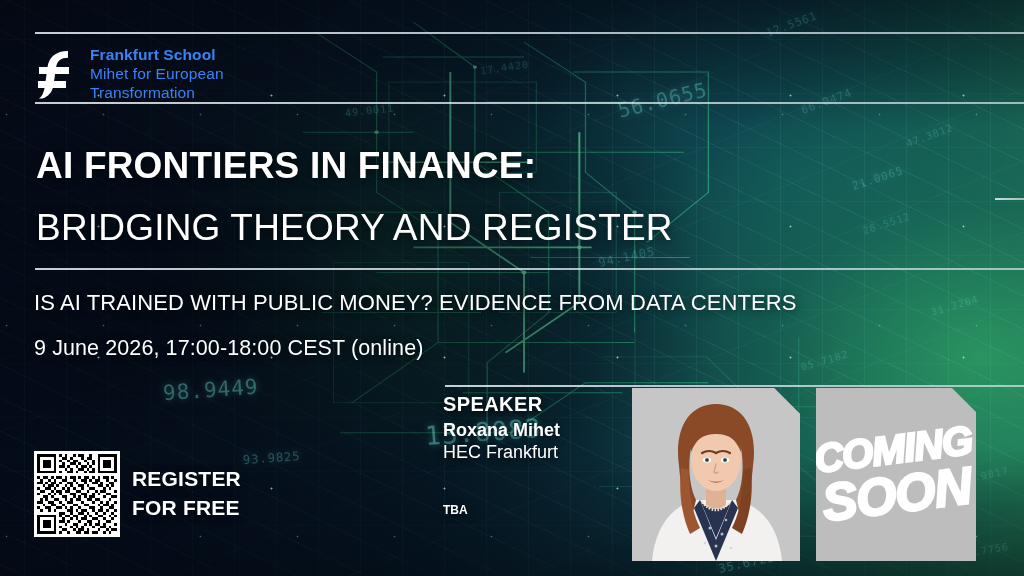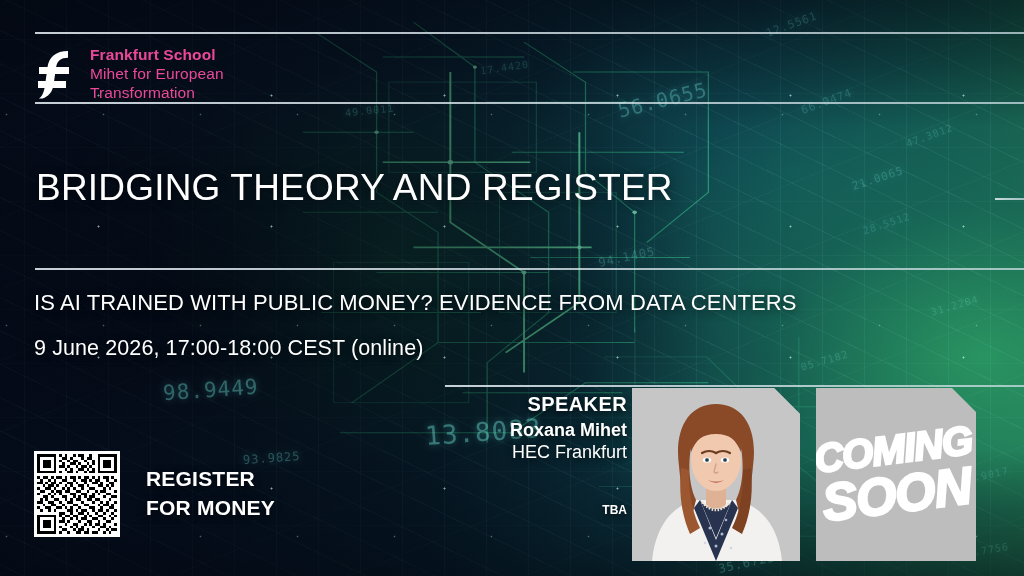--- a/index.html
+++ b/index.html
@@ -78,21 +78,21 @@
 
   
   .rule{
     position:absolute; height:1.5px;
     background:linear-gradient(90deg, rgba(225,235,240,.88), rgba(210,225,232,.72));
   }
 
   
   .logo{ position:absolute; left:36px; top:46px; display:flex; align-items:flex-start; gap:14px; }
   .logo-mark{ width:40px; height:52px; flex:none; margin-top:2px; }
-  .logo-text{ color:#ec4899; line-height:1.22; }
+  .logo-text{ color:#3b82f6; line-height:1.22; }
   .logo-l1{ font-size:15.5px; font-weight:bold; letter-spacing:.1px; }
   .logo-l2,.logo-l3{ font-size:15.5px; font-weight:400; letter-spacing:.1px; }
 
   
   .title-wrap{ position:absolute; left:36px; top:146px; }
   .title-1{
     color:#fff; font-size:37px; font-weight:bold; letter-spacing:.2px;
     line-height:1.08; text-shadow:0 2px 10px rgba(0,0,0,.6);
   }
   .title-2{
@@ -105,28 +105,28 @@
     color:#fff; font-size:22px; font-weight:400; letter-spacing:.1px;
     text-shadow:0 2px 8px rgba(0,0,0,.65);
   }
   .datetime{
     position:absolute; left:34px; top:336px;
     color:#fff; font-size:21.5px; font-weight:400; letter-spacing:.1px;
     text-shadow:0 2px 8px rgba(0,0,0,.65);
   }
 
   
-  .qr-block{ position:absolute; left:34px; top:451px; display:flex; align-items:center; gap:26px; }
+  .qr-block{ position:absolute; left:34px; top:451px; display:flex; align-items:center; gap:12px; }
   .qr{ width:86px; height:86px; background:#fff; padding:3px; }
   .qr svg{ display:block; }
   .register{ color:#fff; font-size:21px; font-weight:bold; line-height:1.36; letter-spacing:.2px;
              text-shadow:0 2px 8px rgba(0,0,0,.6); }
 
   
-  .speaker-block{ position:absolute; left:457px; top:393px; width:170px; text-align:right; }
+  .speaker-block{ position:absolute; left:443px; top:393px; width:170px; text-align:left; }
   .sp-title{ color:#fff; font-size:20px; font-weight:bold; letter-spacing:.4px;
              text-shadow:0 2px 7px rgba(0,0,0,.75); }
   .sp-name{ color:#fff; font-size:18px; font-weight:bold; margin-top:4px;
             text-shadow:0 2px 7px rgba(0,0,0,.75); }
   .sp-affil{ color:#fff; font-size:18px; font-weight:400; margin-top:1px;
              text-shadow:0 2px 7px rgba(0,0,0,.75); }
   .sp-tba{ color:#fff; font-size:12px; font-weight:bold; margin-top:40px;
            text-shadow:0 2px 7px rgba(0,0,0,.75); }
 
   
@@ -254,20 +254,21 @@
       </svg>
     </div>
     <div class="logo-text">
       <div class="logo-l1">Frankfurt School</div>
       <div class="logo-l2">Mihet for European</div>
       <div class="logo-l3">Transformation</div>
     </div>
   </div>
 
   <div class="title-wrap">
+    <div class="title-1">AI FRONTIERS IN FINANCE:</div>
     <div class="title-2">BRIDGING THEORY AND REGISTER</div>
   </div>
 
   <div class="subtitle">IS AI TRAINED WITH PUBLIC MONEY? EVIDENCE FROM DATA CENTERS</div>
   <div class="datetime">9 June 2026, 17:00-18:00 CEST (online)</div>
 
   <div class="qr-block">
     <div class="qr">
       <svg viewBox="0 0 29 29" width="80" height="80" shape-rendering="crispEdges">
         <rect width="29" height="29" fill="#fff"></rect>
@@ -497,21 +498,21 @@
             <path d="M14 28h2v1h-2z"></path>
             <path d="M17 28h2v1h-2z"></path>
             <path d="M20 28h2v1h-2z"></path>
           <path d="M24 28h1v1h-1z"></path>
             <path d="M26 28h1v1h-1z"></path>
         </g>
       </svg>
     </div>
     <div class="register">
       <div>REGISTER</div>
-      <div>FOR MONEY</div>
+      <div>FOR FREE</div>
     </div>
   </div>
 
   <div class="speaker-block">
     <div class="sp-title">SPEAKER</div>
     <div class="sp-name">Roxana Mihet</div>
     <div class="sp-affil">HEC Frankfurt</div>
     <div class="sp-tba">TBA</div>
   </div>
 

